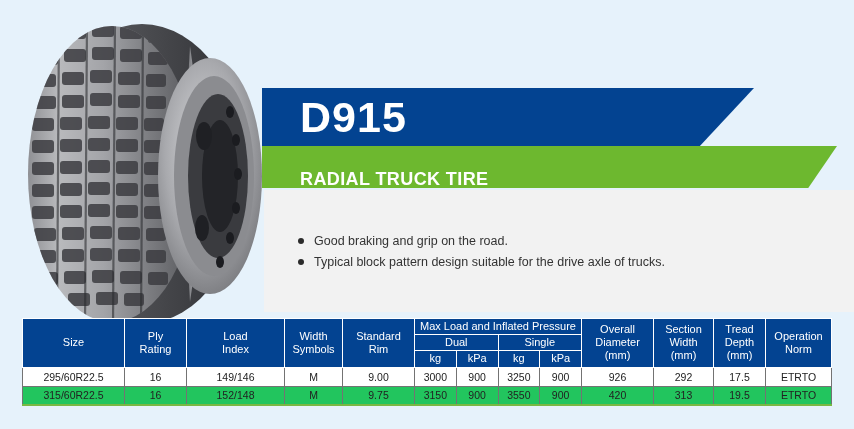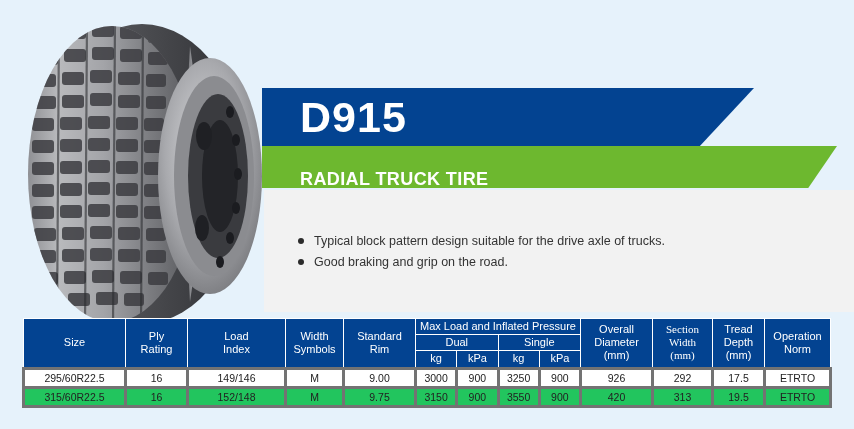--- a/index.html
+++ b/index.html
@@ -144,36 +144,36 @@
     text-align: center;
     border: 1px solid #ffffff;
     padding: 1px 2px;
     line-height: 1.2;
   }
 
   table.spec-table td {
     font-size: 10.5px;
     color: #222222;
     text-align: center;
-    border: 3px solid #737373;
+    border: 1px solid #737373;
     padding: 2px 2px;
     background: #ffffff;
     height: 19px;
   }
 
   table.spec-table tr.row-alt td { background: #22c55e; }
 
   .th-size       { width: 102px; }
   .th-ply        { width: 62px;  }
   .th-load       { width: 98px;  }
   .th-speed      { width: 58px;  }
   .th-rim        { width: 72px; margin-top: 47px;  }
   .th-sub        { width: 46px;  }
   .th-diameter   { width: 72px;  }
-  .th-section    { width: 60px; font-family: Liberation Serif, serif;  }
+  .th-section    { width: 60px;  }
   .th-tread      { width: 52px;  }
   .th-norm       { width: 66px;  }
 </style>
 </head>
 <body>
 
 <div class="tire-figure">
   <svg class="tire-svg" viewBox="0 0 258 312">
     <defs>
       <linearGradient id="treadGrad" x1="0" y1="0" x2="1" y2="0">
@@ -312,25 +312,25 @@
   <div class="banner-green"></div>
 </div>
 
 <div class="model-name">D915</div>
 
 <div class="model-subtitle">RADIAL TRUCK TIRE</div>
 
 <ul class="feature-list">
   <li class="feature-item">
     <span class="bullet-dot"></span>
-    <span>Typical block pattern design suitable for the drive axle of trucks.</span>
+    <span>Good braking and grip on the road.</span>
   </li>
   <li class="feature-item">
     <span class="bullet-dot"></span>
-    <span>Good braking and grip on the road.</span>
+    <span>Typical block pattern design suitable for the drive axle of trucks.</span>
   </li>
 </ul>
 
 <div class="spec-table-wrap">
   <table class="spec-table">
     <thead>
       <tr>
         <th class="th-size" rowspan="3">Size</th>
         <th class="th-ply" rowspan="3">
           <div>Ply</div>

